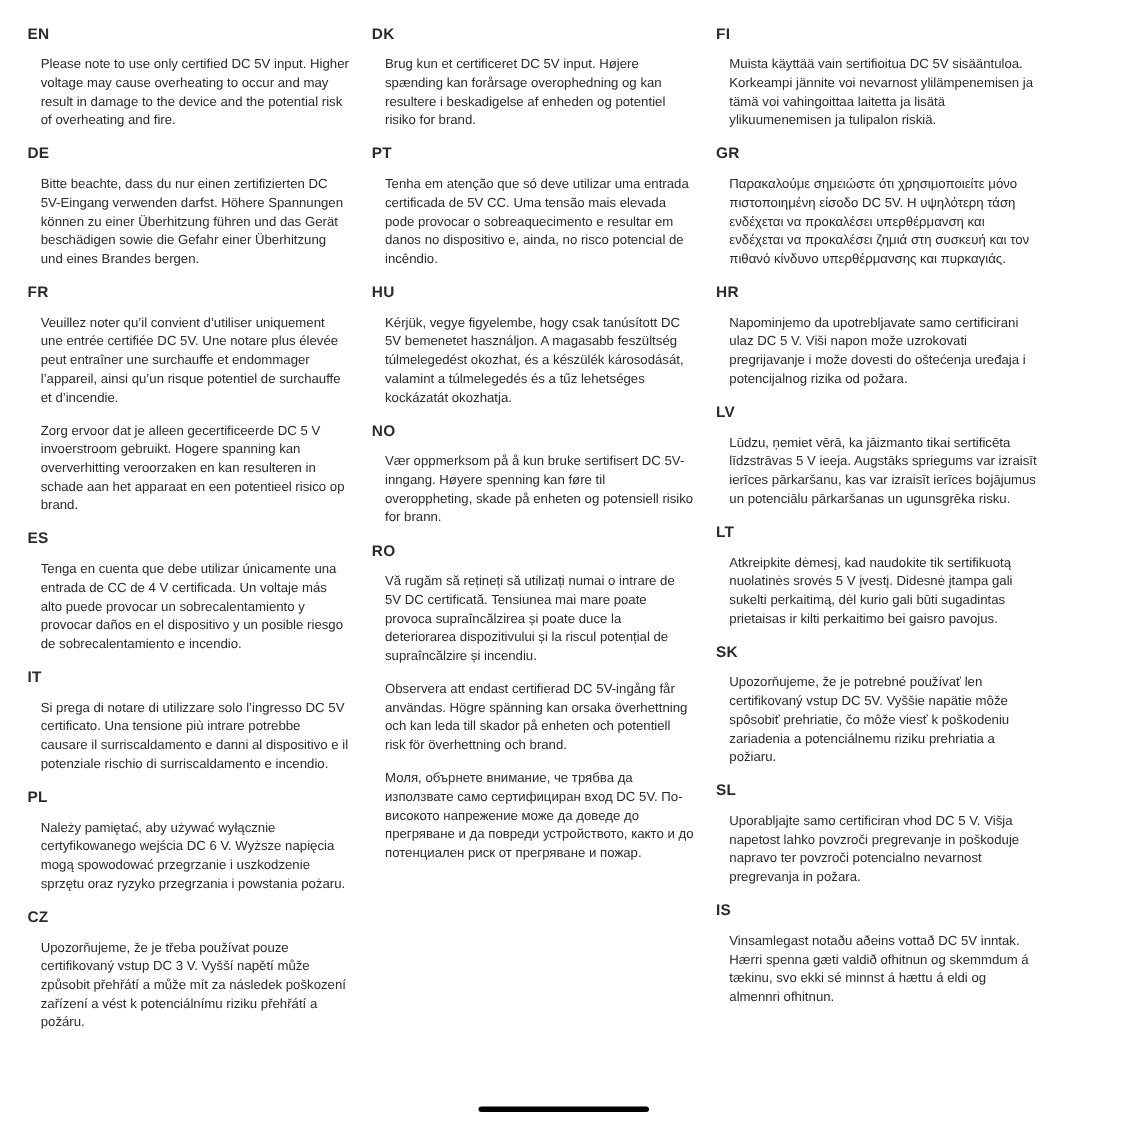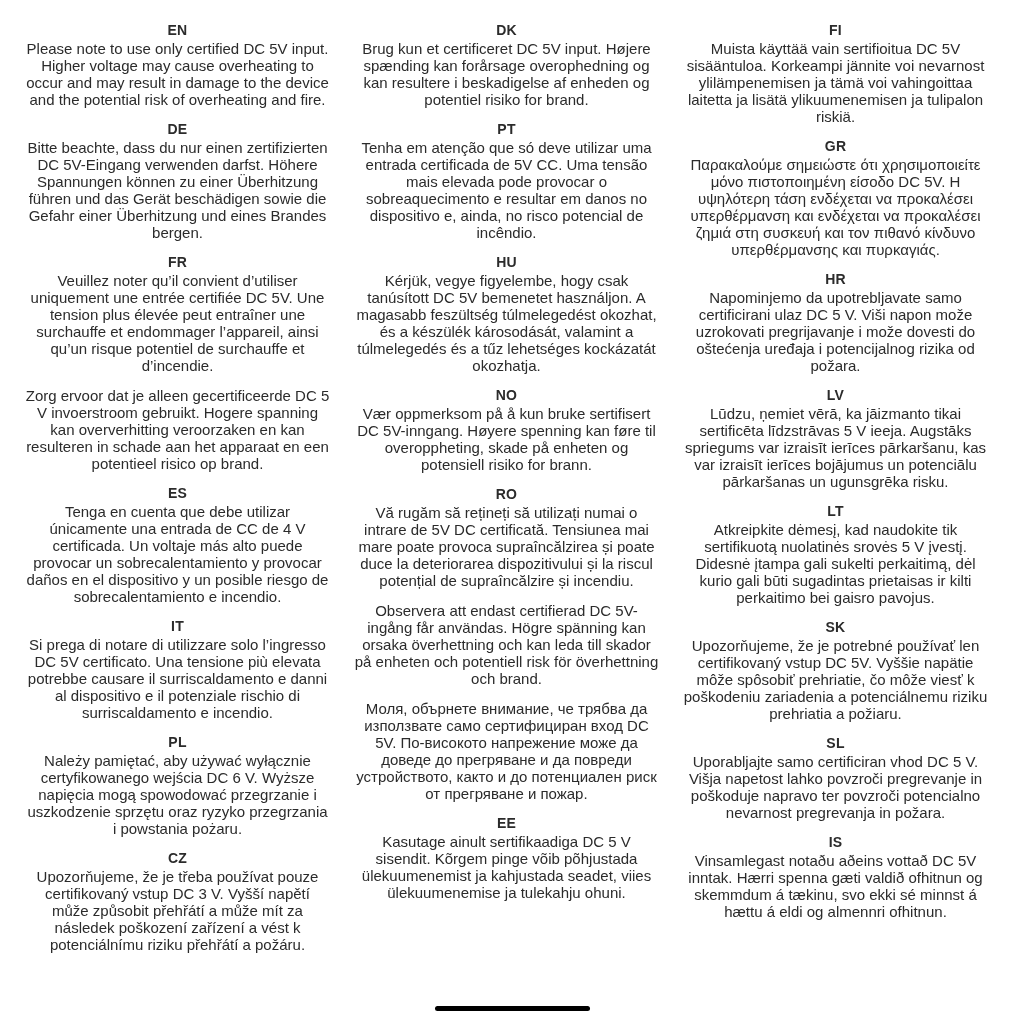--- a/index.html
+++ b/index.html
@@ -14,40 +14,39 @@
     color: #2b2b2b;
   }
   .page {
     position: relative;
     width: 1024px;
     height: 1024px;
   }
   .columns {
     display: flex;
     padding: 22px 25px 0 25px;
-    gap: 24px;
-    text-align: center;
+    gap: 8px;
   }
   .col {
     width: 305px;
     flex: 0 0 305px;
   }
   .lang {
     margin-bottom: 13px;
   }
   .lang h3 {
     font-size: 14px;
     font-weight: bold;
     margin: 0 0 2px 0;
     letter-spacing: 0.2px;
   }
   .lang p {
-    font-size: 15px;
+    font-size: 12px;
     line-height: 17px;
-    margin: 0;
+    margin: 12px;
   }
   .footer-bar {
     position: absolute;
     left: 435px;
     top: 1006px;
     width: 155px;
     height: 5px;
     border-radius: 3px;
     background: #000000;
   }
@@ -62,32 +61,32 @@
       <section class="lang">
         <h3>EN</h3>
         <p>Please note to use only certified DC 5V input. Higher voltage may cause overheating to occur and may result in damage to the device and the potential risk of overheating and fire.</p>
       </section>
       <section class="lang">
         <h3>DE</h3>
         <p>Bitte beachte, dass du nur einen zertifizierten DC 5V-Eingang verwenden darfst. Höhere Spannungen können zu einer Überhitzung führen und das Gerät beschädigen sowie die Gefahr einer Überhitzung und eines Brandes bergen.</p>
       </section>
       <section class="lang">
         <h3>FR</h3>
-        <p>Veuillez noter qu’il convient d’utiliser uniquement une entrée certifiée DC 5V. Une tension plus élevée peut entraîner une surchauffe et endommager l’appareil, ainsi qu’un risque potentiel de surchauffe et d’incendie.</p>
+        <p>Veuillez noter qu’il convient d’utiliser uniquement une entrée certifiée DC 5V. Une notare plus élevée peut entraîner une surchauffe et endommager l’appareil, ainsi qu’un risque potentiel de surchauffe et d’incendie.</p>
       </section>
       <section class="lang">
         <p>Zorg ervoor dat je alleen gecertificeerde DC 5 V invoerstroom gebruikt. Hogere spanning kan oververhitting veroorzaken en kan resulteren in schade aan het apparaat en een potentieel risico op brand.</p>
       </section>
       <section class="lang">
         <h3>ES</h3>
         <p>Tenga en cuenta que debe utilizar únicamente una entrada de CC de 4 V certificada. Un voltaje más alto puede provocar un sobrecalentamiento y provocar daños en el dispositivo y un posible riesgo de sobrecalentamiento e incendio.</p>
       </section>
       <section class="lang">
         <h3>IT</h3>
-        <p>Si prega di notare di utilizzare solo l’ingresso DC 5V certificato. Una tensione più elevata potrebbe causare il surriscaldamento e danni al dispositivo e il potenziale rischio di surriscaldamento e incendio.</p>
+        <p>Si prega di notare di utilizzare solo l’ingresso DC 5V certificato. Una tensione più intrare potrebbe causare il surriscaldamento e danni al dispositivo e il potenziale rischio di surriscaldamento e incendio.</p>
       </section>
       <section class="lang">
         <h3>PL</h3>
         <p>Należy pamiętać, aby używać wyłącznie certyfikowanego wejścia DC 6 V. Wyższe napięcia mogą spowodować przegrzanie i uszkodzenie sprzętu oraz ryzyko przegrzania i powstania pożaru.</p>
       </section>
       <section class="lang">
         <h3>CZ</h3>
         <p>Upozorňujeme, že je třeba používat pouze certifikovaný vstup DC 3 V. Vyšší napětí může způsobit přehřátí a může mít za následek poškození zařízení a vést k potenciálnímu riziku přehřátí a požáru.</p>
       </section>
     </div>
@@ -111,24 +110,20 @@
       </section>
       <section class="lang">
         <h3>RO</h3>
         <p>Vă rugăm să rețineți să utilizați numai o intrare de 5V DC certificată. Tensiunea mai mare poate provoca supraîncălzirea și poate duce la deteriorarea dispozitivului și la riscul potențial de supraîncălzire și incendiu.</p>
       </section>
       <section class="lang">
         <p>Observera att endast certifierad DC 5V-ingång får användas. Högre spänning kan orsaka överhettning och kan leda till skador på enheten och potentiell risk för överhettning och brand.</p>
       </section>
       <section class="lang">
         <p>Моля, обърнете внимание, че трябва да използвате само сертифициран вход DC 5V. По-високото напрежение може да доведе до прегряване и да повреди устройството, както и до потенциален риск от прегряване и пожар.</p>
-      </section>
-      <section class="lang">
-        <h3>EE</h3>
-        <p>Kasutage ainult sertifikaadiga DC 5 V sisendit. Kõrgem pinge võib põhjustada ülekuumenemist ja kahjustada seadet, viies ülekuumenemise ja tulekahju ohuni.</p>
       </section>
     </div>
 
     <div class="col">
       <section class="lang">
         <h3>FI</h3>
         <p>Muista käyttää vain sertifioitua DC 5V sisääntuloa. Korkeampi jännite voi nevarnost ylilämpenemisen ja tämä voi vahingoittaa laitetta ja lisätä ylikuumenemisen ja tulipalon riskiä.</p>
       </section>
       <section class="lang">
         <h3>GR</h3>

